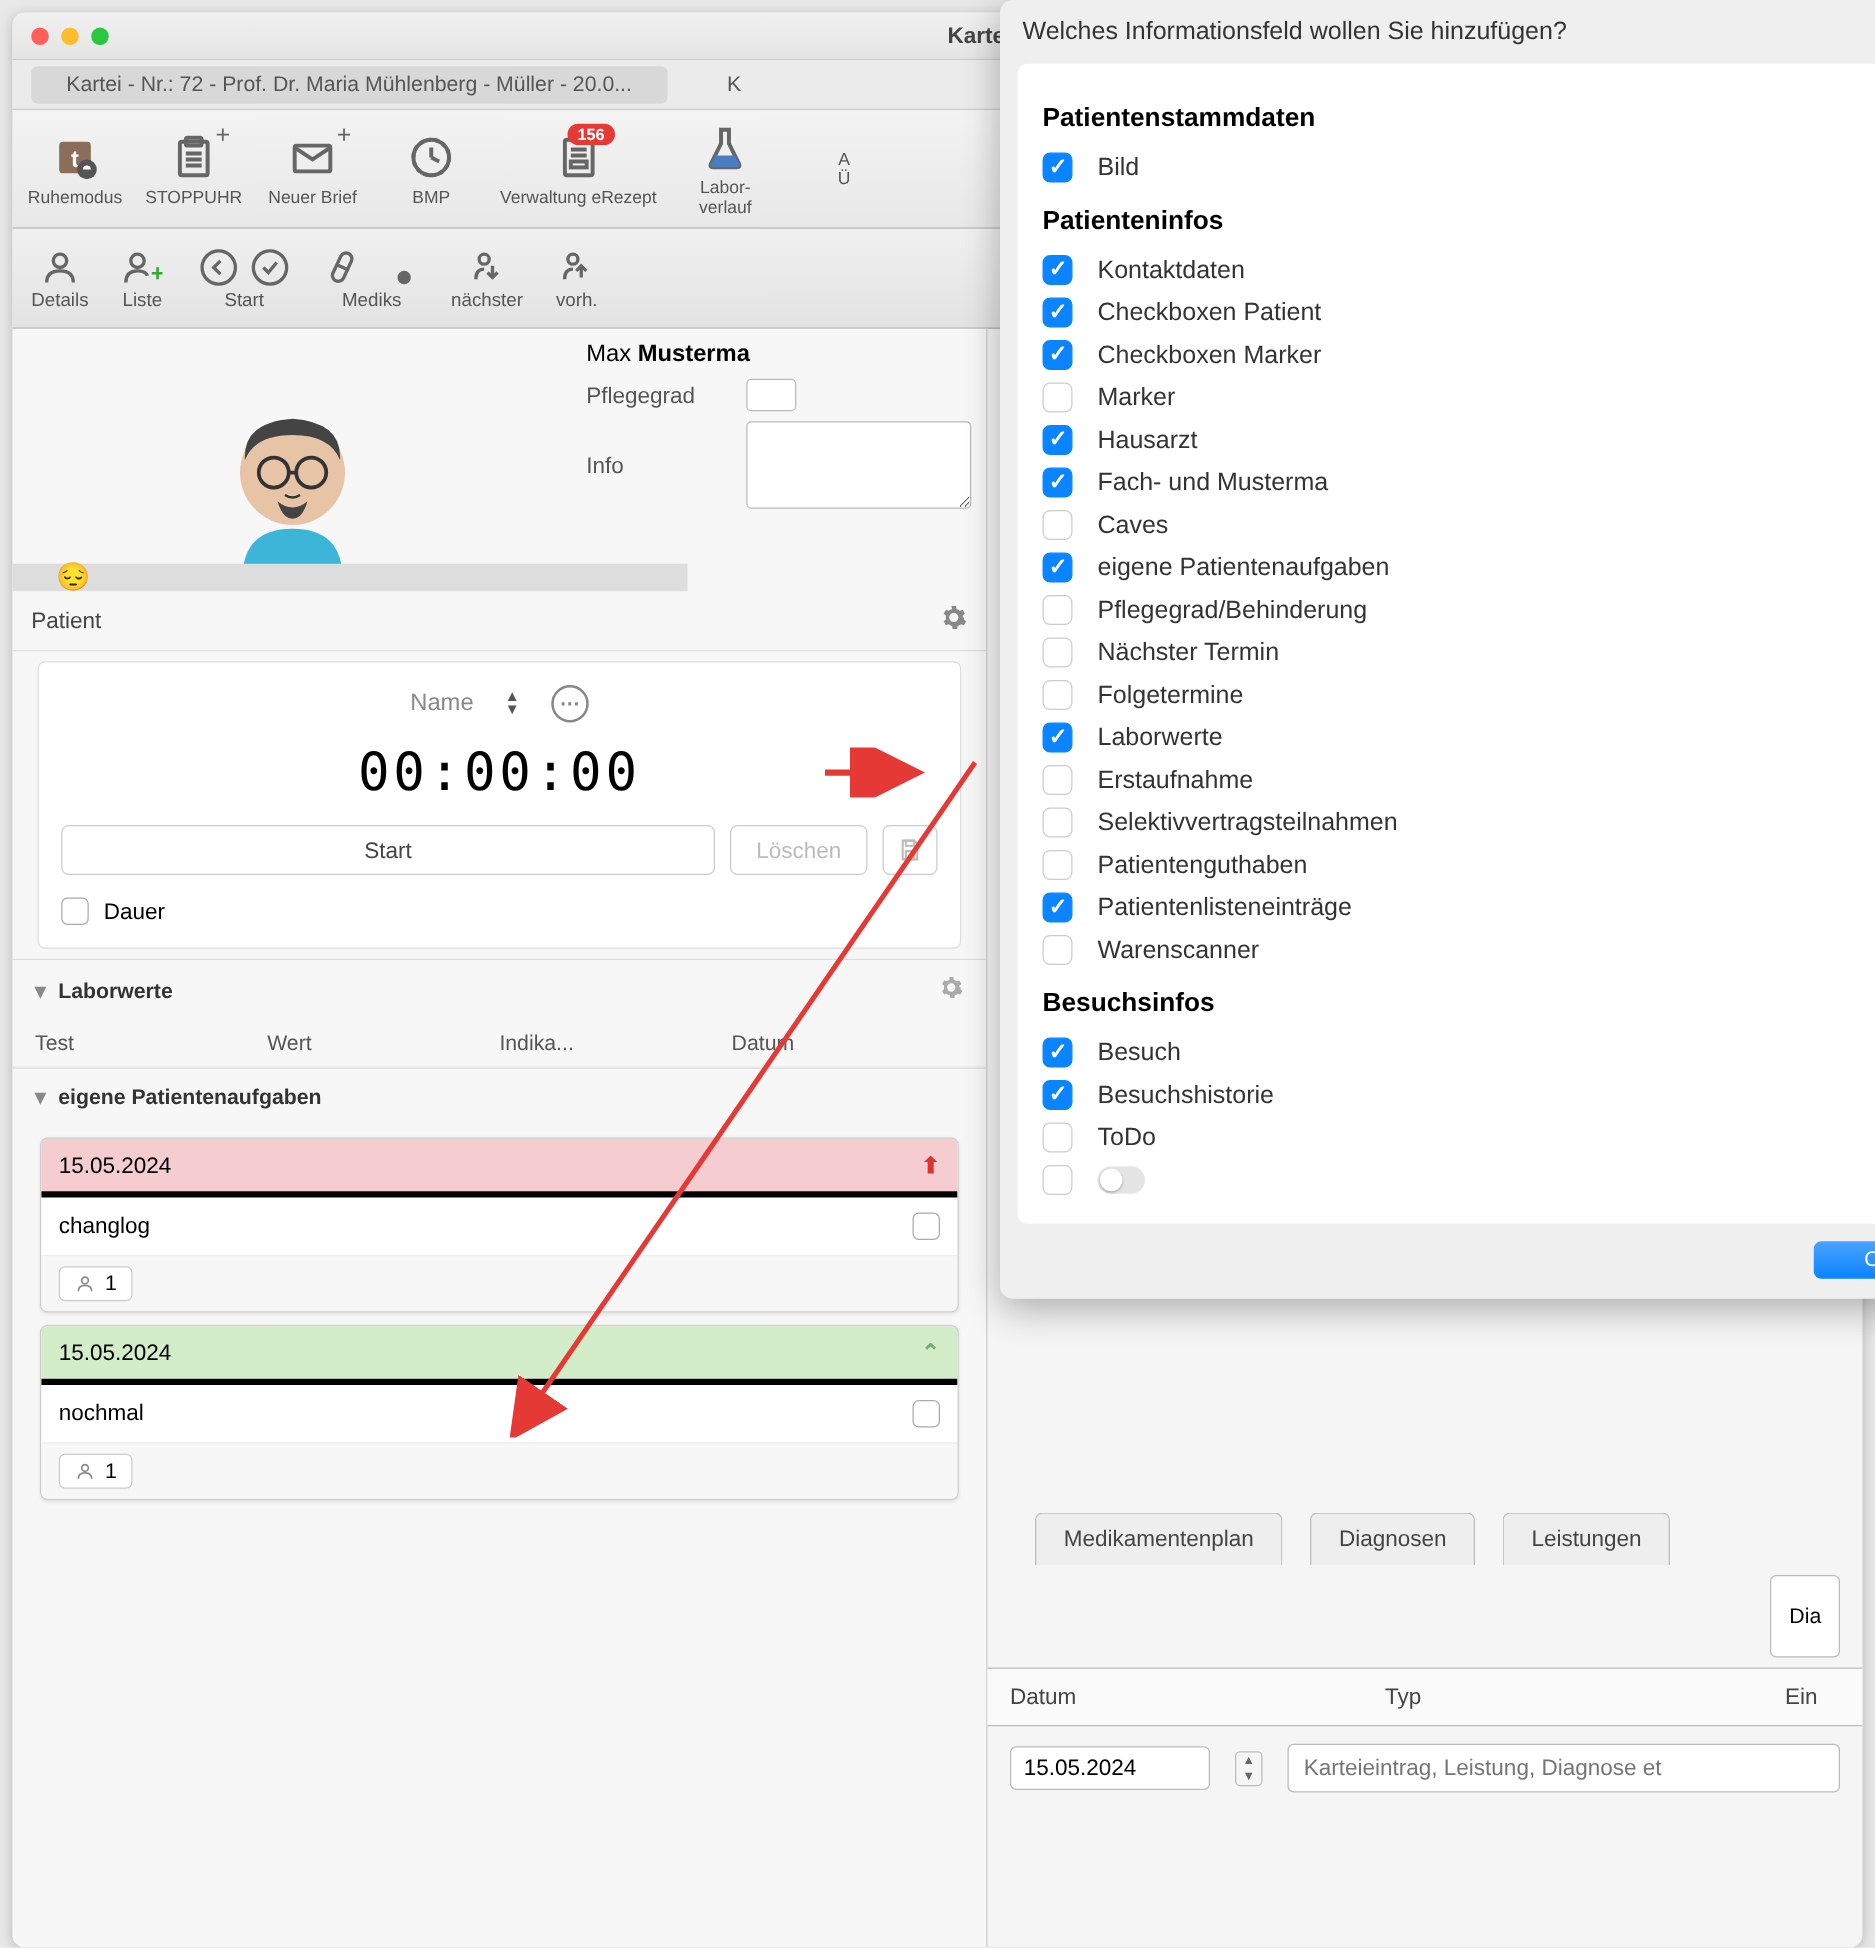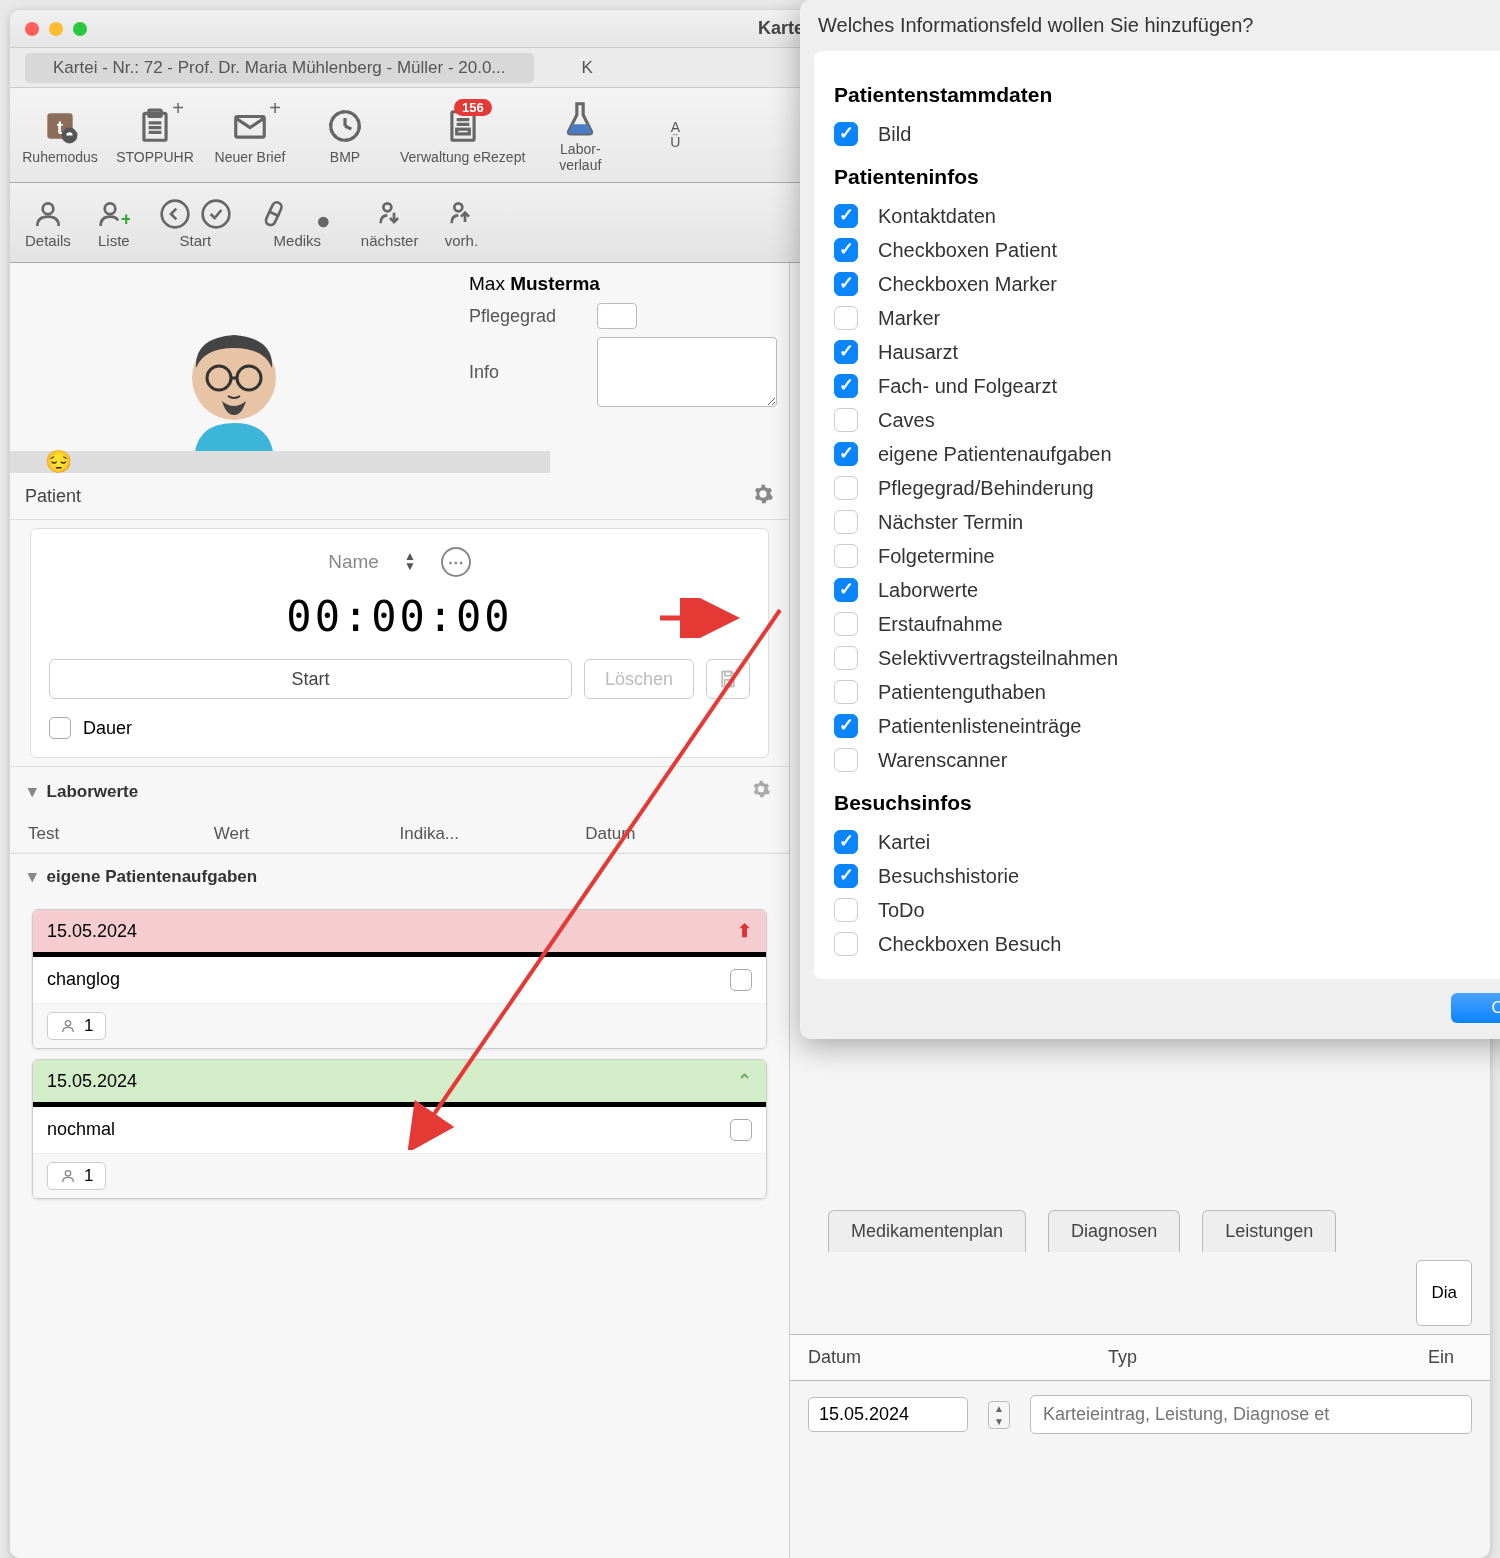--- a/index.html
+++ b/index.html
@@ -487,21 +487,21 @@
         <div class="txt">Marker</div>
         <div class="toggle"></div>
       </div>
       <div class="dlg-row">
         <div class="chk on"></div>
         <div class="txt">Hausarzt</div>
         <div class="toggle"></div>
       </div>
       <div class="dlg-row">
         <div class="chk on"></div>
-        <div class="txt">Fach- und Folgearzt</div>
+        <div class="txt">Fach- und Musterma</div>
         <div class="toggle"></div>
       </div>
       <div class="dlg-row">
         <div class="chk"></div>
         <div class="txt">Caves</div>
         <div class="toggle"></div>
       </div>
       <div class="dlg-row">
         <div class="chk on"></div>
         <div class="txt">eigene Patientenaufgaben</div>
@@ -548,36 +548,35 @@
         <div class="toggle"></div>
       </div>
       <div class="dlg-row">
         <div class="chk"></div>
         <div class="txt">Warenscanner</div>
         <div class="toggle"></div>
       </div>
       <div class="dlg-section">Besuchsinfos</div>
       <div class="dlg-row">
         <div class="chk on"></div>
-        <div class="txt">Kartei</div>
+        <div class="txt">Besuch</div>
         <div class="toggle"></div>
       </div>
       <div class="dlg-row">
         <div class="chk on"></div>
         <div class="txt">Besuchshistorie</div>
         <div class="toggle"></div>
       </div>
       <div class="dlg-row">
         <div class="chk"></div>
         <div class="txt">ToDo</div>
         <div class="toggle"></div>
       </div>
       <div class="dlg-row">
         <div class="chk"></div>
-        <div class="txt">Checkboxen Besuch</div>
         <div class="toggle"></div>
       </div>
     </div>
   <div class="dialog-footer">
     <button class="ok-btn">OK</button>
   </div>
 </div>
 
 <svg class="arrow" style="left:400px;top:590px" width="400" height="560">
   <defs>

